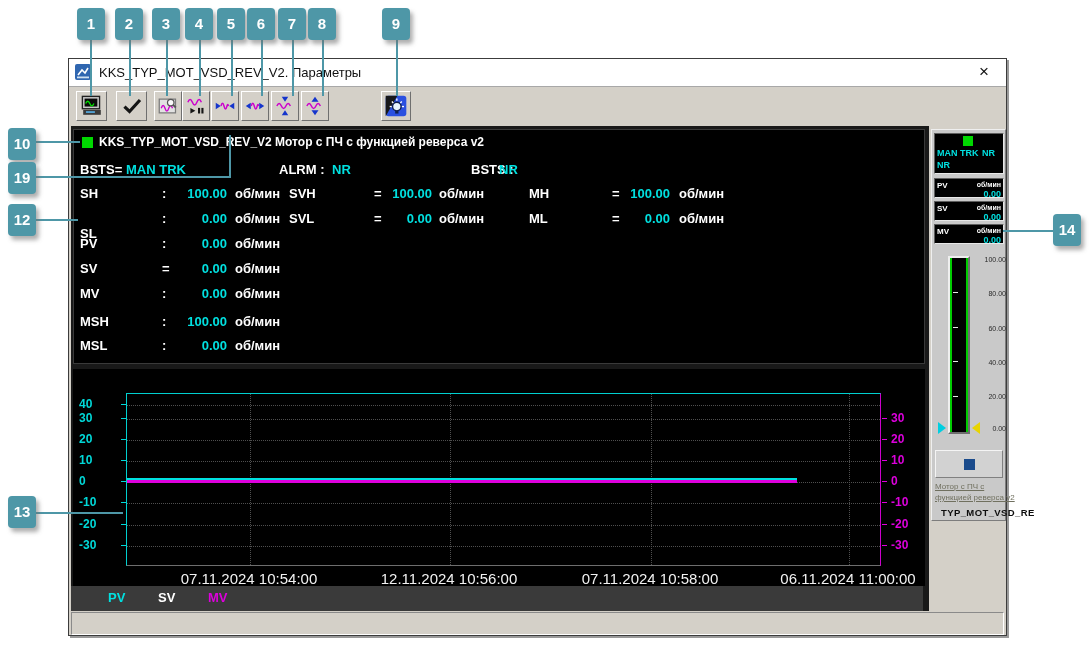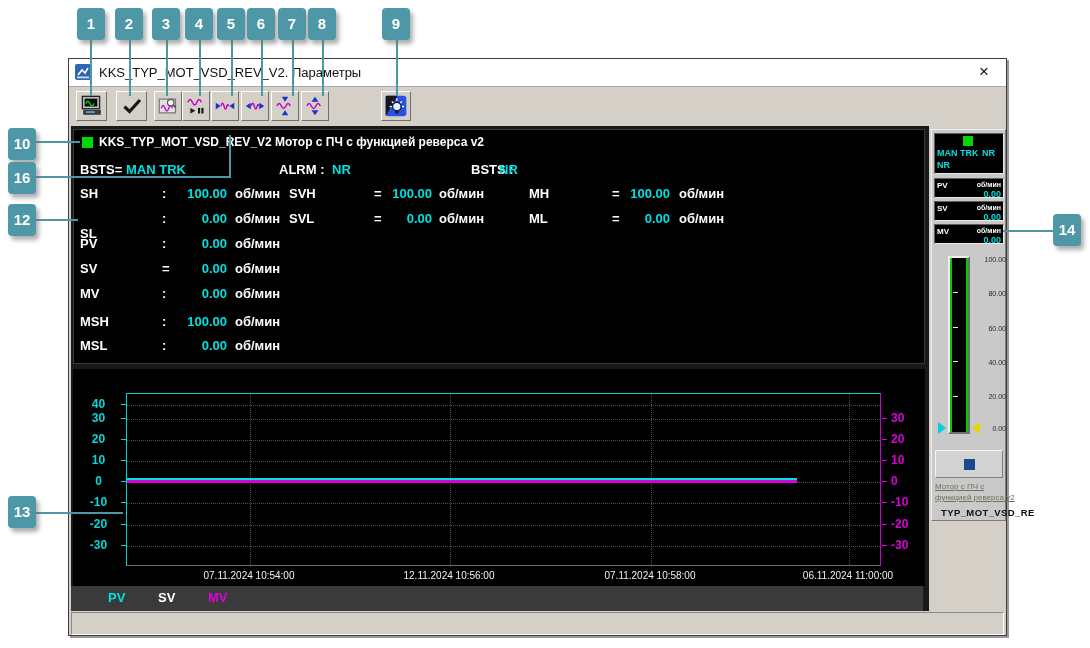--- a/index.html
+++ b/index.html
@@ -33,25 +33,25 @@
   .lab { position:absolute; color:#fff; white-space:nowrap; }
   .cyan { color:#00e0e0; }
   .val { position:absolute; text-align:right; color:#00e0e0; white-space:nowrap; }
 
   
   .trend { position:absolute; left:2px; top:243px; width:852px; height:217px; background:#000; }
   .plot { position:absolute; left:53px; top:24px; width:755px; height:173px;
           border-left:1px solid #00d0d0; border-top:1px solid #00d0d0; border-right:1px solid #cc00cc; border-bottom:1px solid #6e6e6e; }
   .hgrid { position:absolute; left:0; width:100%; height:0; border-top:1px dotted #4f4f4f; }
   .vgrid { position:absolute; top:0; width:0; height:100%; border-left:1px dotted #4f4f4f; }
-  .ytickL { position:absolute; width:39px; text-align:center; font:bold 12px "Liberation Sans",sans-serif; color:#00d8d8; }
+  .ytickL { position:absolute; width:39px; text-align:left; font:bold 12px "Liberation Sans",sans-serif; color:#00d8d8; }
   .ytickR { position:absolute; width:40px; text-align:left; font:bold 12px "Liberation Sans",sans-serif; color:#dd00dd; }
   .tickmL { position:absolute; width:5px; height:1px; background:#00d8d8; }
   .tickmR { position:absolute; width:5px; height:1px; background:#dd00dd; }
-  .xtick { position:absolute; width:150px; text-align:center; font-size:10px; color:#f2f2f2; }
+  .xtick { position:absolute; width:150px; text-align:center; font-size:15px; color:#f2f2f2; }
   .legend { position:absolute; left:0; top:460px; width:852px; height:25px; background:#3a3a3a; }
   .legit { position:absolute; top:4px; font:bold 13px "Liberation Sans",sans-serif; }
 
   
   .fp { position:absolute; left:862px; top:70px; width:75px; height:392px; background:#c9c9c9;
         border:1px solid; border-color:#efefef #7d7d7d #7d7d7d #efefef; }
   .fpbox { position:absolute; left:2px; width:70px; background:#000; border:1px solid;
            border-color:#5e5e5e #e8e8e8 #e8e8e8 #5e5e5e; }
   .fpl { position:absolute; font:bold 8px "Liberation Sans",sans-serif; color:#fff; }
   .fpv { position:absolute; font:bold 9px "Liberation Sans",sans-serif; color:#00e0e0; }
@@ -92,21 +92,21 @@
 <div class="badge" style="left:77px;top:8px">1</div>
 <div class="badge" style="left:115px;top:8px">2</div>
 <div class="badge" style="left:152px;top:8px">3</div>
 <div class="badge" style="left:185px;top:8px">4</div>
 <div class="badge" style="left:217px;top:8px">5</div>
 <div class="badge" style="left:247px;top:8px">6</div>
 <div class="badge" style="left:278px;top:8px">7</div>
 <div class="badge" style="left:308px;top:8px">8</div>
 <div class="badge" style="left:382px;top:8px">9</div>
 <div class="badge" style="left:8px;top:128px">10</div>
-<div class="badge" style="left:8px;top:162px">16</div>
+<div class="badge" style="left:8px;top:162px">19</div>
 <div class="badge" style="left:8px;top:204px">12</div>
 <div class="badge" style="left:8px;top:496px">13</div>
 <div class="badge" style="left:1053px;top:214px">14</div>
 
 <div class="win">
 
   <div class="titlebar">
     <span class="appicon">
       <svg width="16" height="16" viewBox="0 0 16 16">
           <rect width="16" height="16" rx="2" fill="#2f66b0"></rect>

